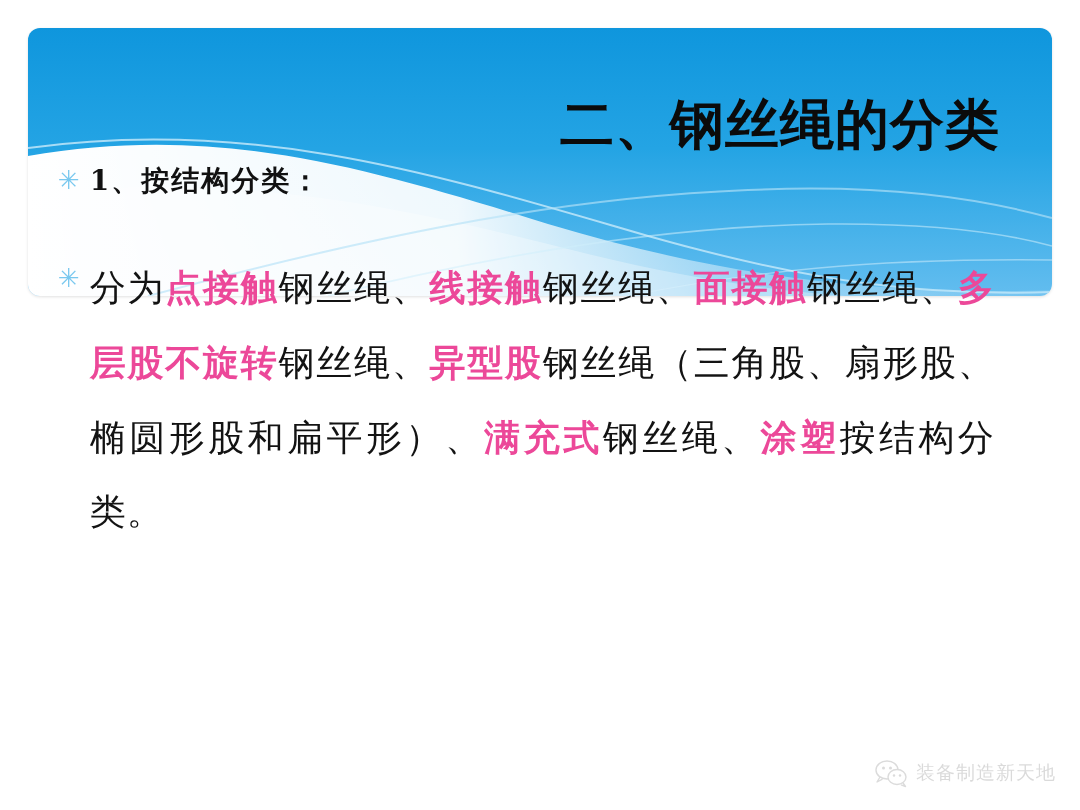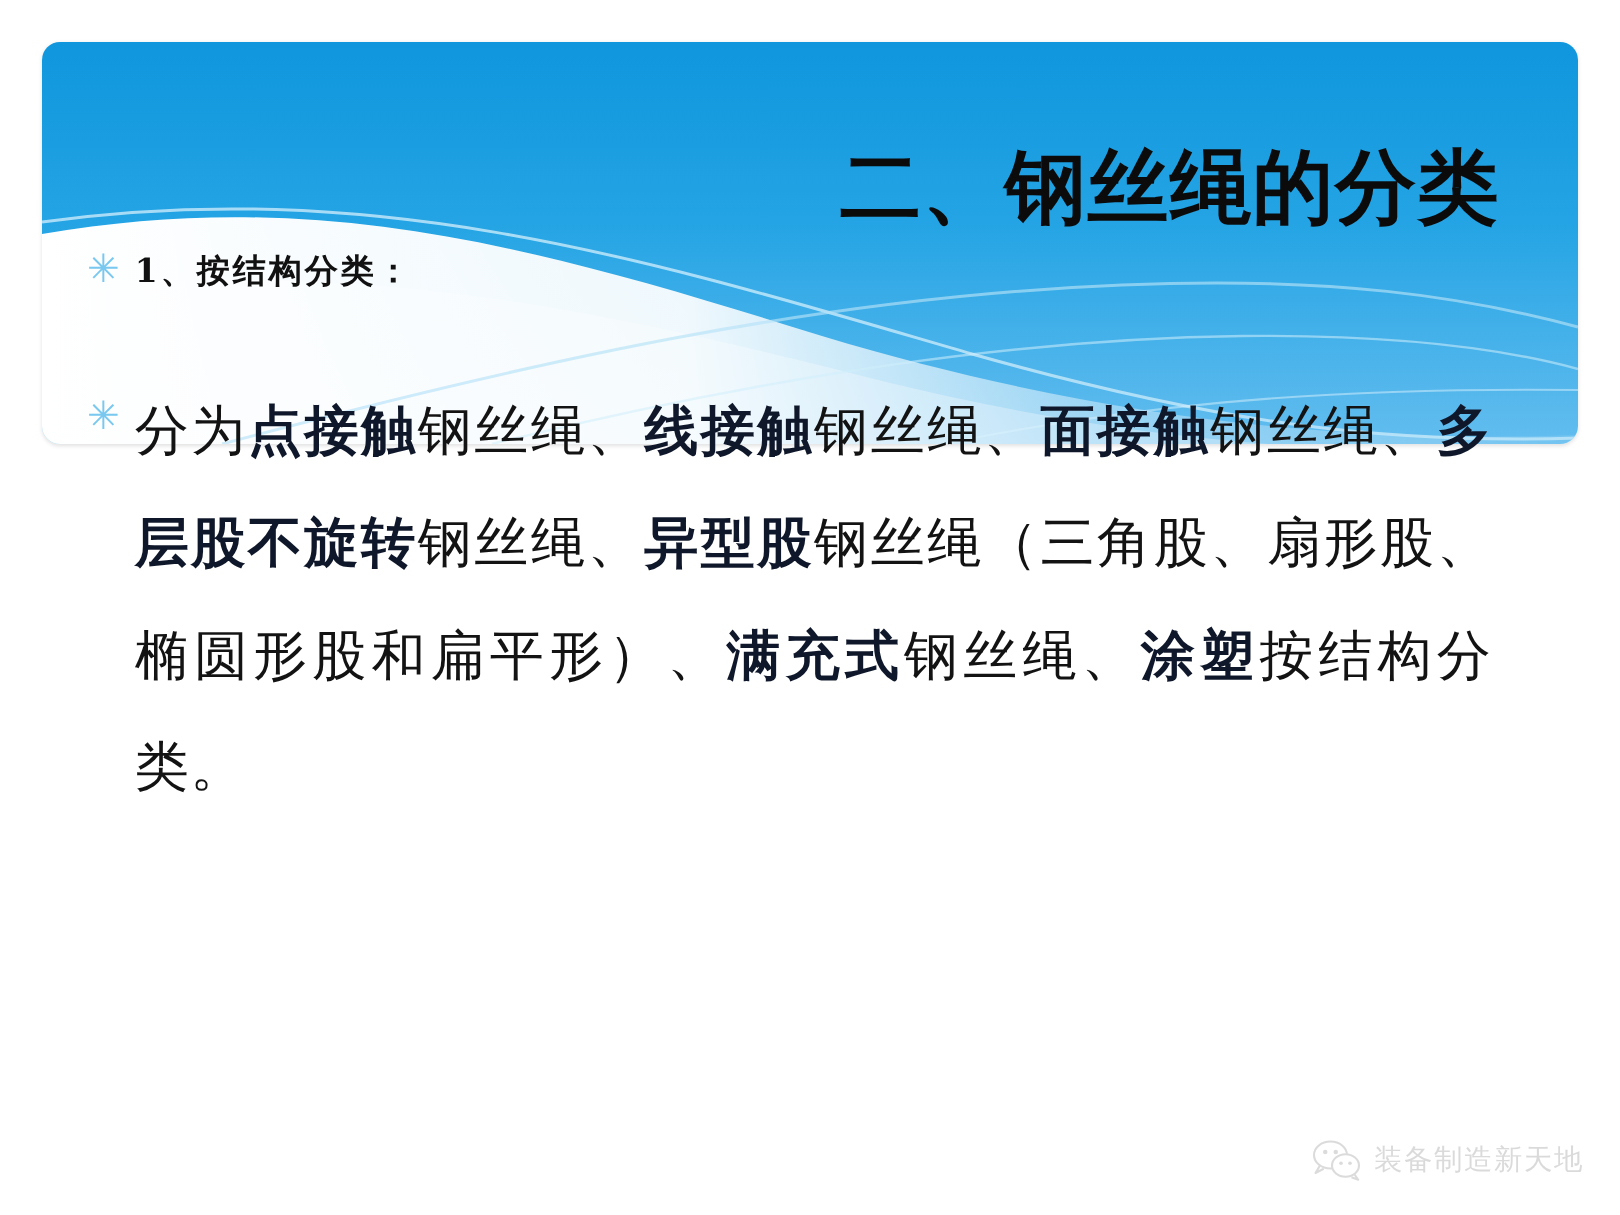--- a/index.html
+++ b/index.html
@@ -74,21 +74,21 @@
   .bullet {
     color: #79c8ef;
     font-size: 26px;
     line-height: 40px;
     font-family: "DejaVu Sans", "Liberation Sans", sans-serif;
     user-select: none;
   }
   .subhead-text {
     font-family: "DejaVu Serif", "Liberation Serif", serif;
     font-weight: bold;
-    font-size: 22px;
+    font-size: 28px;
     line-height: 42px;
     color: #111111;
     letter-spacing: 2px;
   }
 
   
   .body-block {
     position: absolute;
     left: 58px;
     top: 250px;
@@ -108,21 +108,21 @@
     font-family: "DejaVu Serif", "Liberation Serif", serif;
     font-size: 36px;
     line-height: 74px;
     color: #131313;
     letter-spacing: 1px;
     width: 905px;
     text-align: justify;
     text-justify: inter-ideograph;
   }
   .paragraph .hl {
-    color: #0f172a;
+    color: #ec4899;
     font-weight: bold;
     margin-top: 32px;
   }
 
   
   .watermark {
     position: absolute;
     right: 24px;
     bottom: 22px;
     display: flex;

